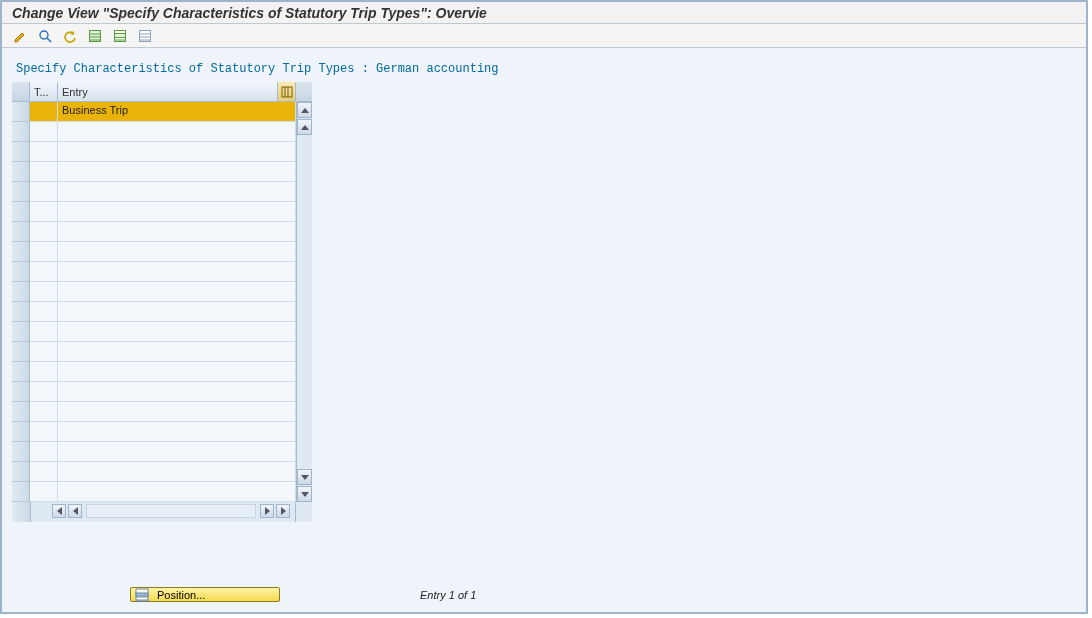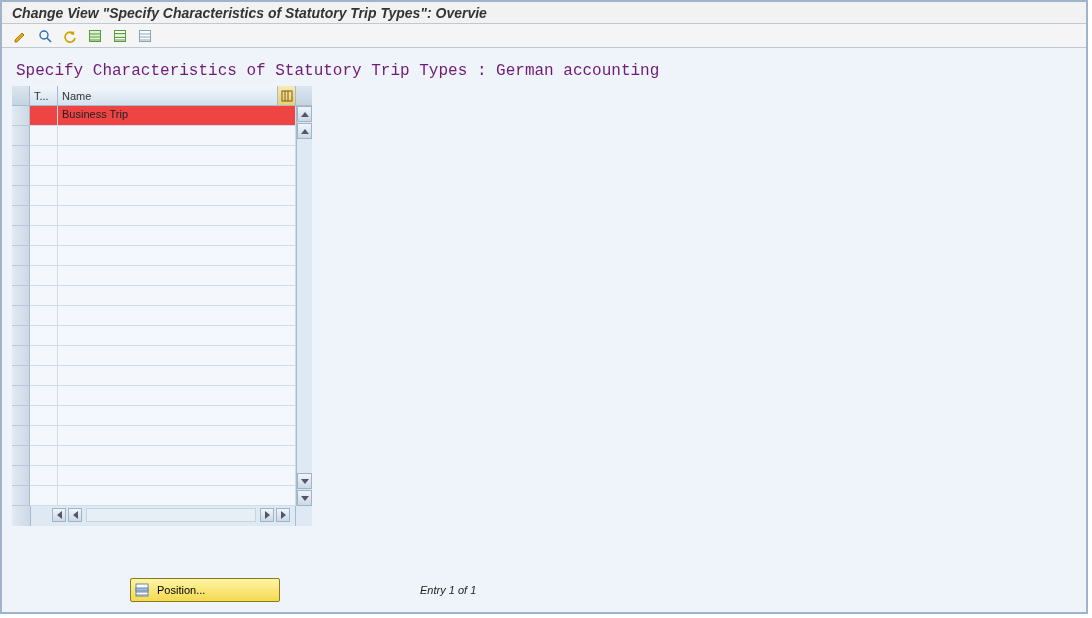--- a/index.html
+++ b/index.html
@@ -67,22 +67,22 @@
     position: absolute;
     top: 46px;
     left: 0;
     right: 0;
     bottom: 0;
     background: #eef4fa;
     padding: 10px 0 0 10px;
   }
   .subtitle {
     font-family: "Lucida Console","Courier New",monospace;
-    font-size: 16px;
-    color: #701a75;
+    font-size: 12px;
+    color: #0369a1;
     margin: 4px 0 6px 4px;
   }
 
   
   .grid-panel {
     width: 300px;
     border: 0px solid #8aa3bb;
     box-sizing: border-box;
     background: #dfe9f3;
     padding: 0;
@@ -142,21 +142,21 @@
   .gc-name {
     flex:1;
     border-right:1px solid #cfdceb;
     border-bottom:1px solid #cfdceb;
     padding: 2px 4px 0 4px;
     font-size:11px;
     color:#222;
     box-sizing:border-box;
   }
   .row-filled .gc-t, .row-filled .gc-name {
-    background:#ef4444;
+    background:#eab308;
   }
   .row-empty .gc-t, .row-empty .gc-name {
     background:#f4f8fc;
   }
 
   .v-scroll {
     width:16px;
     background:#dfe9f3;
     border-left:1px solid #a8bbce;
     position:relative;
@@ -218,21 +218,21 @@
     position:absolute;
     left:0;bottom:10px;
     width:100%;
     display:flex;
     align-items:center;
     gap:140px;
     padding-left:128px;
     box-sizing:border-box;
   }
   .btn-position{
-    height:24px;
+    height:15px;
     width:150px;
     background: linear-gradient(#fff4a7,#f3da4f);
     border:1px solid #8a7a1a;
     border-radius:2px;
     display:flex;
     align-items:center;
     gap:8px;
     padding:0 6px 0 4px;
     font-size:11px;
     cursor:pointer;
@@ -336,21 +336,21 @@
 
 
   <div class="content">
     <div class="subtitle">Specify Characteristics of Statutory Trip Types : German accounting</div>
 
     <div class="grid-panel">
 
       <div class="grid-header">
         <div class="gh-cell gh-corner"></div>
         <div class="gh-cell gh-col-t">T...</div>
-        <div class="gh-cell gh-col-name">Name</div>
+        <div class="gh-cell gh-col-name">Entry</div>
         <div class="gh-cell gh-col-cfg cfg-icon">
           <span>
             <svg width="12" height="12">
                 <rect x="1" y="1" width="10" height="10" fill="none" stroke="#7a5c00"></rect>
                 <line x1="4" y1="1" x2="4" y2="11" stroke="#7a5c00"></line>
                 <line x1="7" y1="1" x2="7" y2="11" stroke="#7a5c00"></line>
               </svg>
           </span>
         </div>
         <div class="gh-cell gh-col-sb"></div>

